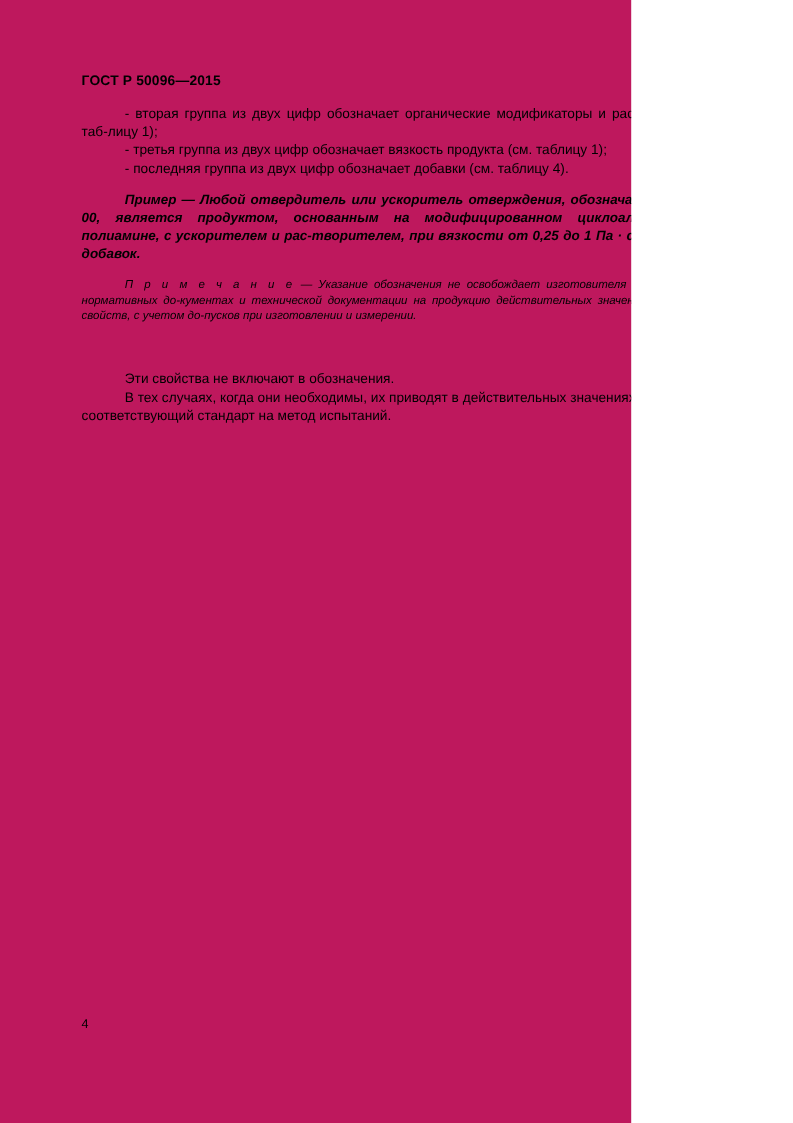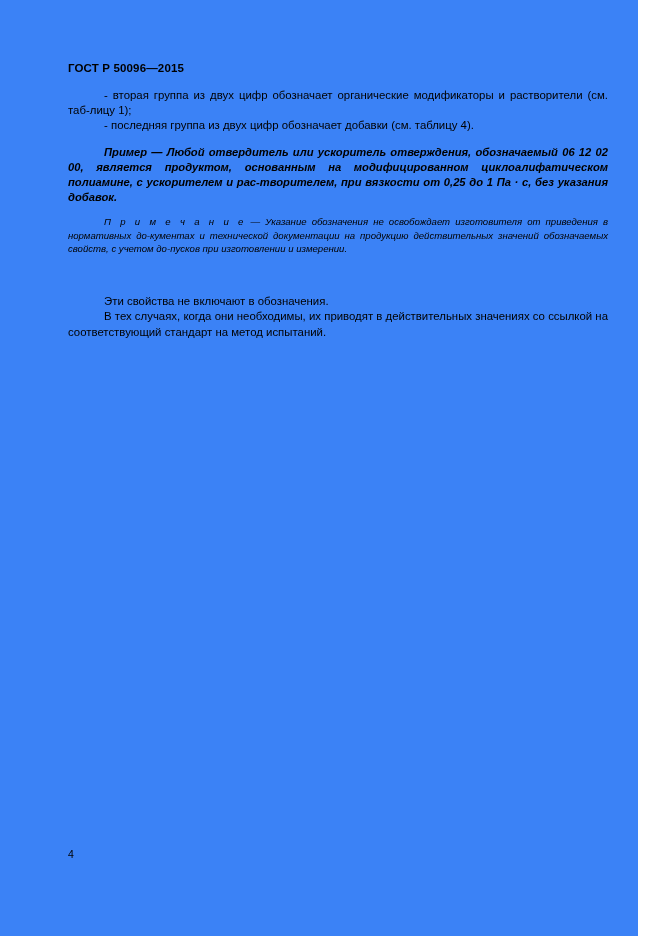--- a/index.html
+++ b/index.html
@@ -8,23 +8,23 @@
     padding: 0;
     background: #ffffff;
   }
   body {
     font-family: "Liberation Sans", sans-serif;
     color: #000000;
     -webkit-font-smoothing: antialiased;
   }
   .page {
     position: relative;
-    width: 638px;
+    width: 526px;
     height: 936px;
-    background: #3b82f6;
+    background: #be185d;
     overflow: hidden;
     box-sizing: border-box;
   }
   
   .running-head {
     position: absolute;
     left: 68px;
     top: 62px;
     font-size: 11.5px;
     font-weight: bold;
@@ -100,20 +100,21 @@
 <body>
 
 <div class="page">
 
   <div class="running-head">ГОСТ Р 50096—2015</div>
 
   <div class="content">
 
     <p class="para bullet-line">-  вторая группа из двух цифр обозначает органические модификаторы и растворители (см. таб-лицу 1);</p>
 
+    <p class="para bullet-line">-  третья группа из двух цифр обозначает вязкость продукта (см. таблицу 1);</p>
 
     <p class="para bullet-line">-  последняя группа из двух цифр обозначает добавки (см. таблицу 4).</p>
 
     <div class="gap-a"></div>
 
     <p class="example">Пример — Любой отвердитель или ускоритель отверждения, обозначаемый 06 12 02 00, является продуктом, основанным на модифицированном циклоалифатическом полиамине, с ускорителем и рас-творителем, при вязкости от 0,25 до 1 Па · с, без указания добавок.</p>
 
     <div class="gap-b"></div>
 
     <p class="note"><span class="note-label">П р и м е ч а н и е</span><span> — Указание обозначения не освобождает изготовителя от приведения в нормативных до-кументах и технической документации на продукцию действительных значений обозначаемых свойств, с учетом до-пусков при изготовлении и измерении.</span></p>

